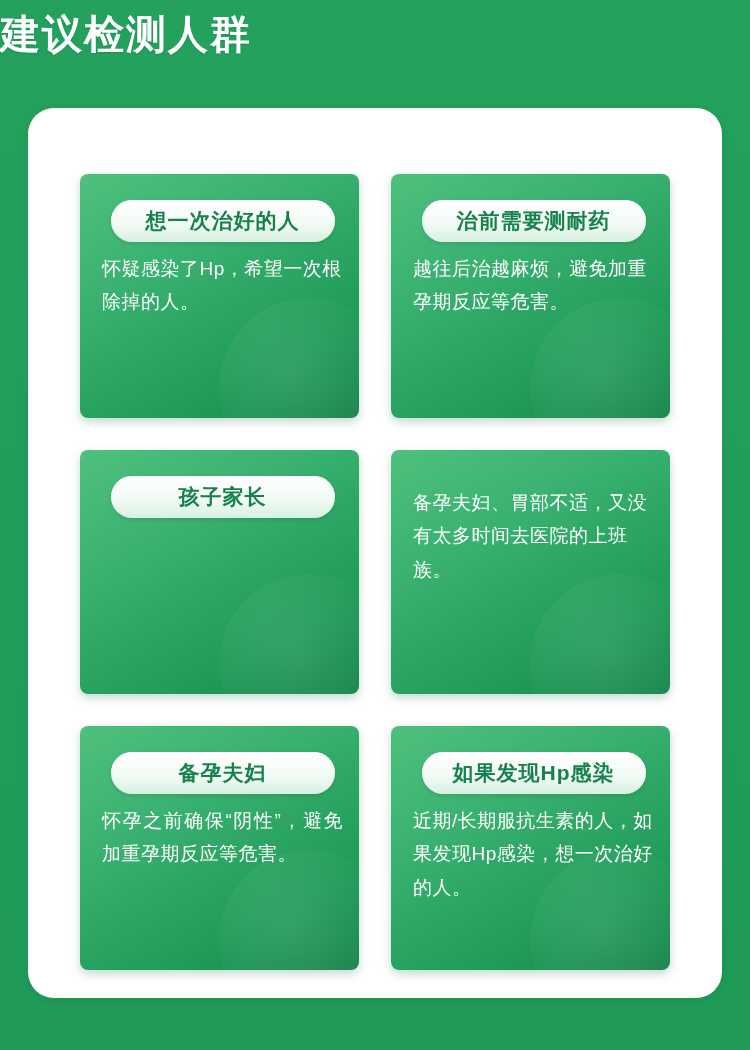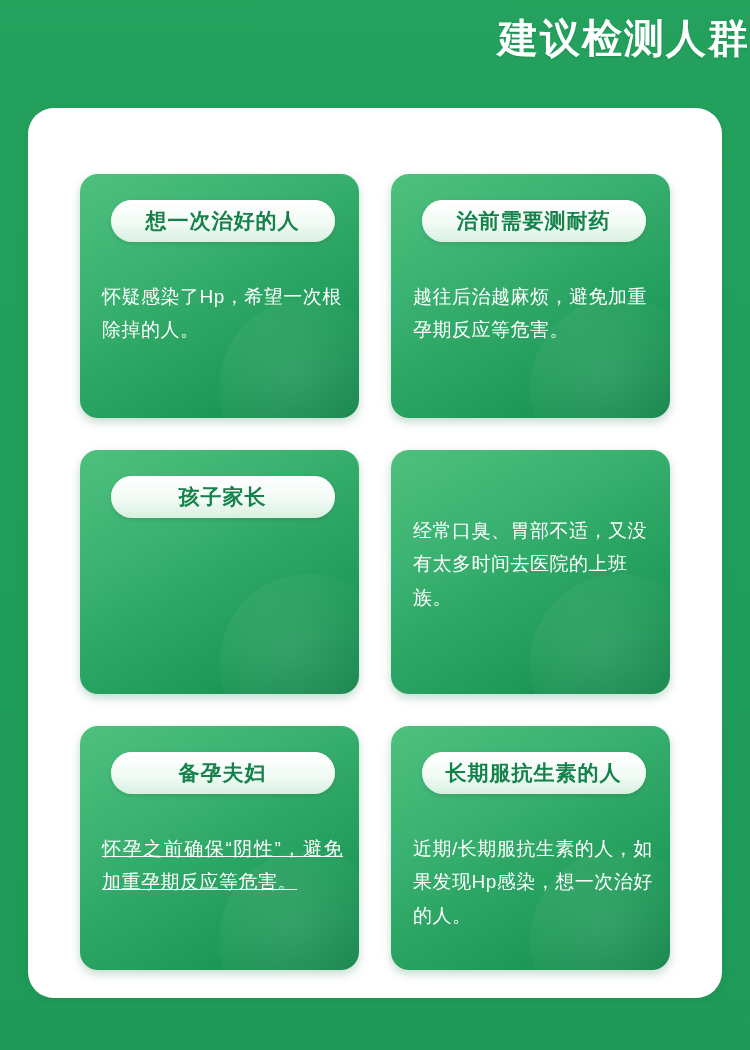--- a/index.html
+++ b/index.html
@@ -9,28 +9,29 @@
   }
   body {
     font-family: "Liberation Sans", "DejaVu Sans", sans-serif;
     background: #22a05c;
     background: linear-gradient(180deg, #23a15d 0%, #1f9a58 100%);
     position: relative;
     overflow: hidden;
   }
 
   .page-title {
-    text-align: right;
+    text-align: left;
     color: #ffffff;
     font-size: 40px;
     font-weight: bold;
     letter-spacing: 2px;
-    padding-top: 14px;
+    padding-top: 2px;
     line-height: 1.2;
     text-shadow: 0 1px 2px rgba(0,0,0,0.12);
+    margin-top: 8px;
   }
 
   .panel {
     position: absolute;
     left: 28px;
     top: 108px;
     width: 694px;
     height: 890px;
     background: #ffffff;
     border-radius: 26px;
@@ -43,21 +44,21 @@
     top: 66px;
     width: 590px;
     display: flex;
     flex-wrap: wrap;
     gap: 32px 32px;
   }
 
   .card {
     width: 279px;
     height: 244px;
-    border-radius: 18px;
+    border-radius: 8px;
     padding: 26px 16px 20px 22px;
     position: relative;
     background: linear-gradient(150deg, #4fc07e 0%, #3db473 28%, #1f9a58 75%, #17854c 100%);
     box-shadow: 0 4px 10px rgba(20,110,65,0.25);
     overflow: hidden;
   }
   .card::after {
     content: "";
     position: absolute;
     right: -40px;
@@ -81,32 +82,31 @@
     font-size: 21px;
     font-weight: bold;
     line-height: 42px;
     text-align: center;
     letter-spacing: 1px;
     position: relative;
     z-index: 2;
   }
 
   .card-text {
-    margin-top: 38px;
+    margin-top: 10px;
     color: #ffffff;
     font-size: 19px;
     line-height: 1.75;
     letter-spacing: 0.5px;
     position: relative;
     z-index: 2;
   }
   .card-text.justify {
     text-align: justify;
     text-align-last: left;
-    text-decoration: underline;
   }
 </style>
 </head>
 <body>
 
 <div class="page-title">建议检测人群</div>
 
 <div class="panel">
   <div class="grid">
 
@@ -118,27 +118,27 @@
     <div class="card">
       <div class="pill">治前需要测耐药</div>
       <div class="card-text">越往后治越麻烦，避免加重孕期反应等危害。</div>
     </div>
 
     <div class="card">
       <div class="pill">孩子家长</div>
     </div>
 
     <div class="card">
-      <div class="card-text">经常口臭、胃部不适，又没有太多时间去医院的上班族。</div>
+      <div class="card-text">备孕夫妇、胃部不适，又没有太多时间去医院的上班族。</div>
     </div>
 
     <div class="card">
       <div class="pill">备孕夫妇</div>
       <div class="card-text justify">怀孕之前确保“阴性”，避免加重孕期反应等危害。</div>
     </div>
 
     <div class="card">
-      <div class="pill">长期服抗生素的人</div>
+      <div class="pill">如果发现Hp感染</div>
       <div class="card-text">近期/长期服抗生素的人，如果发现Hp感染，想一次治好的人。</div>
     </div>
 
   </div>
 </div>
 
 </body></html>

